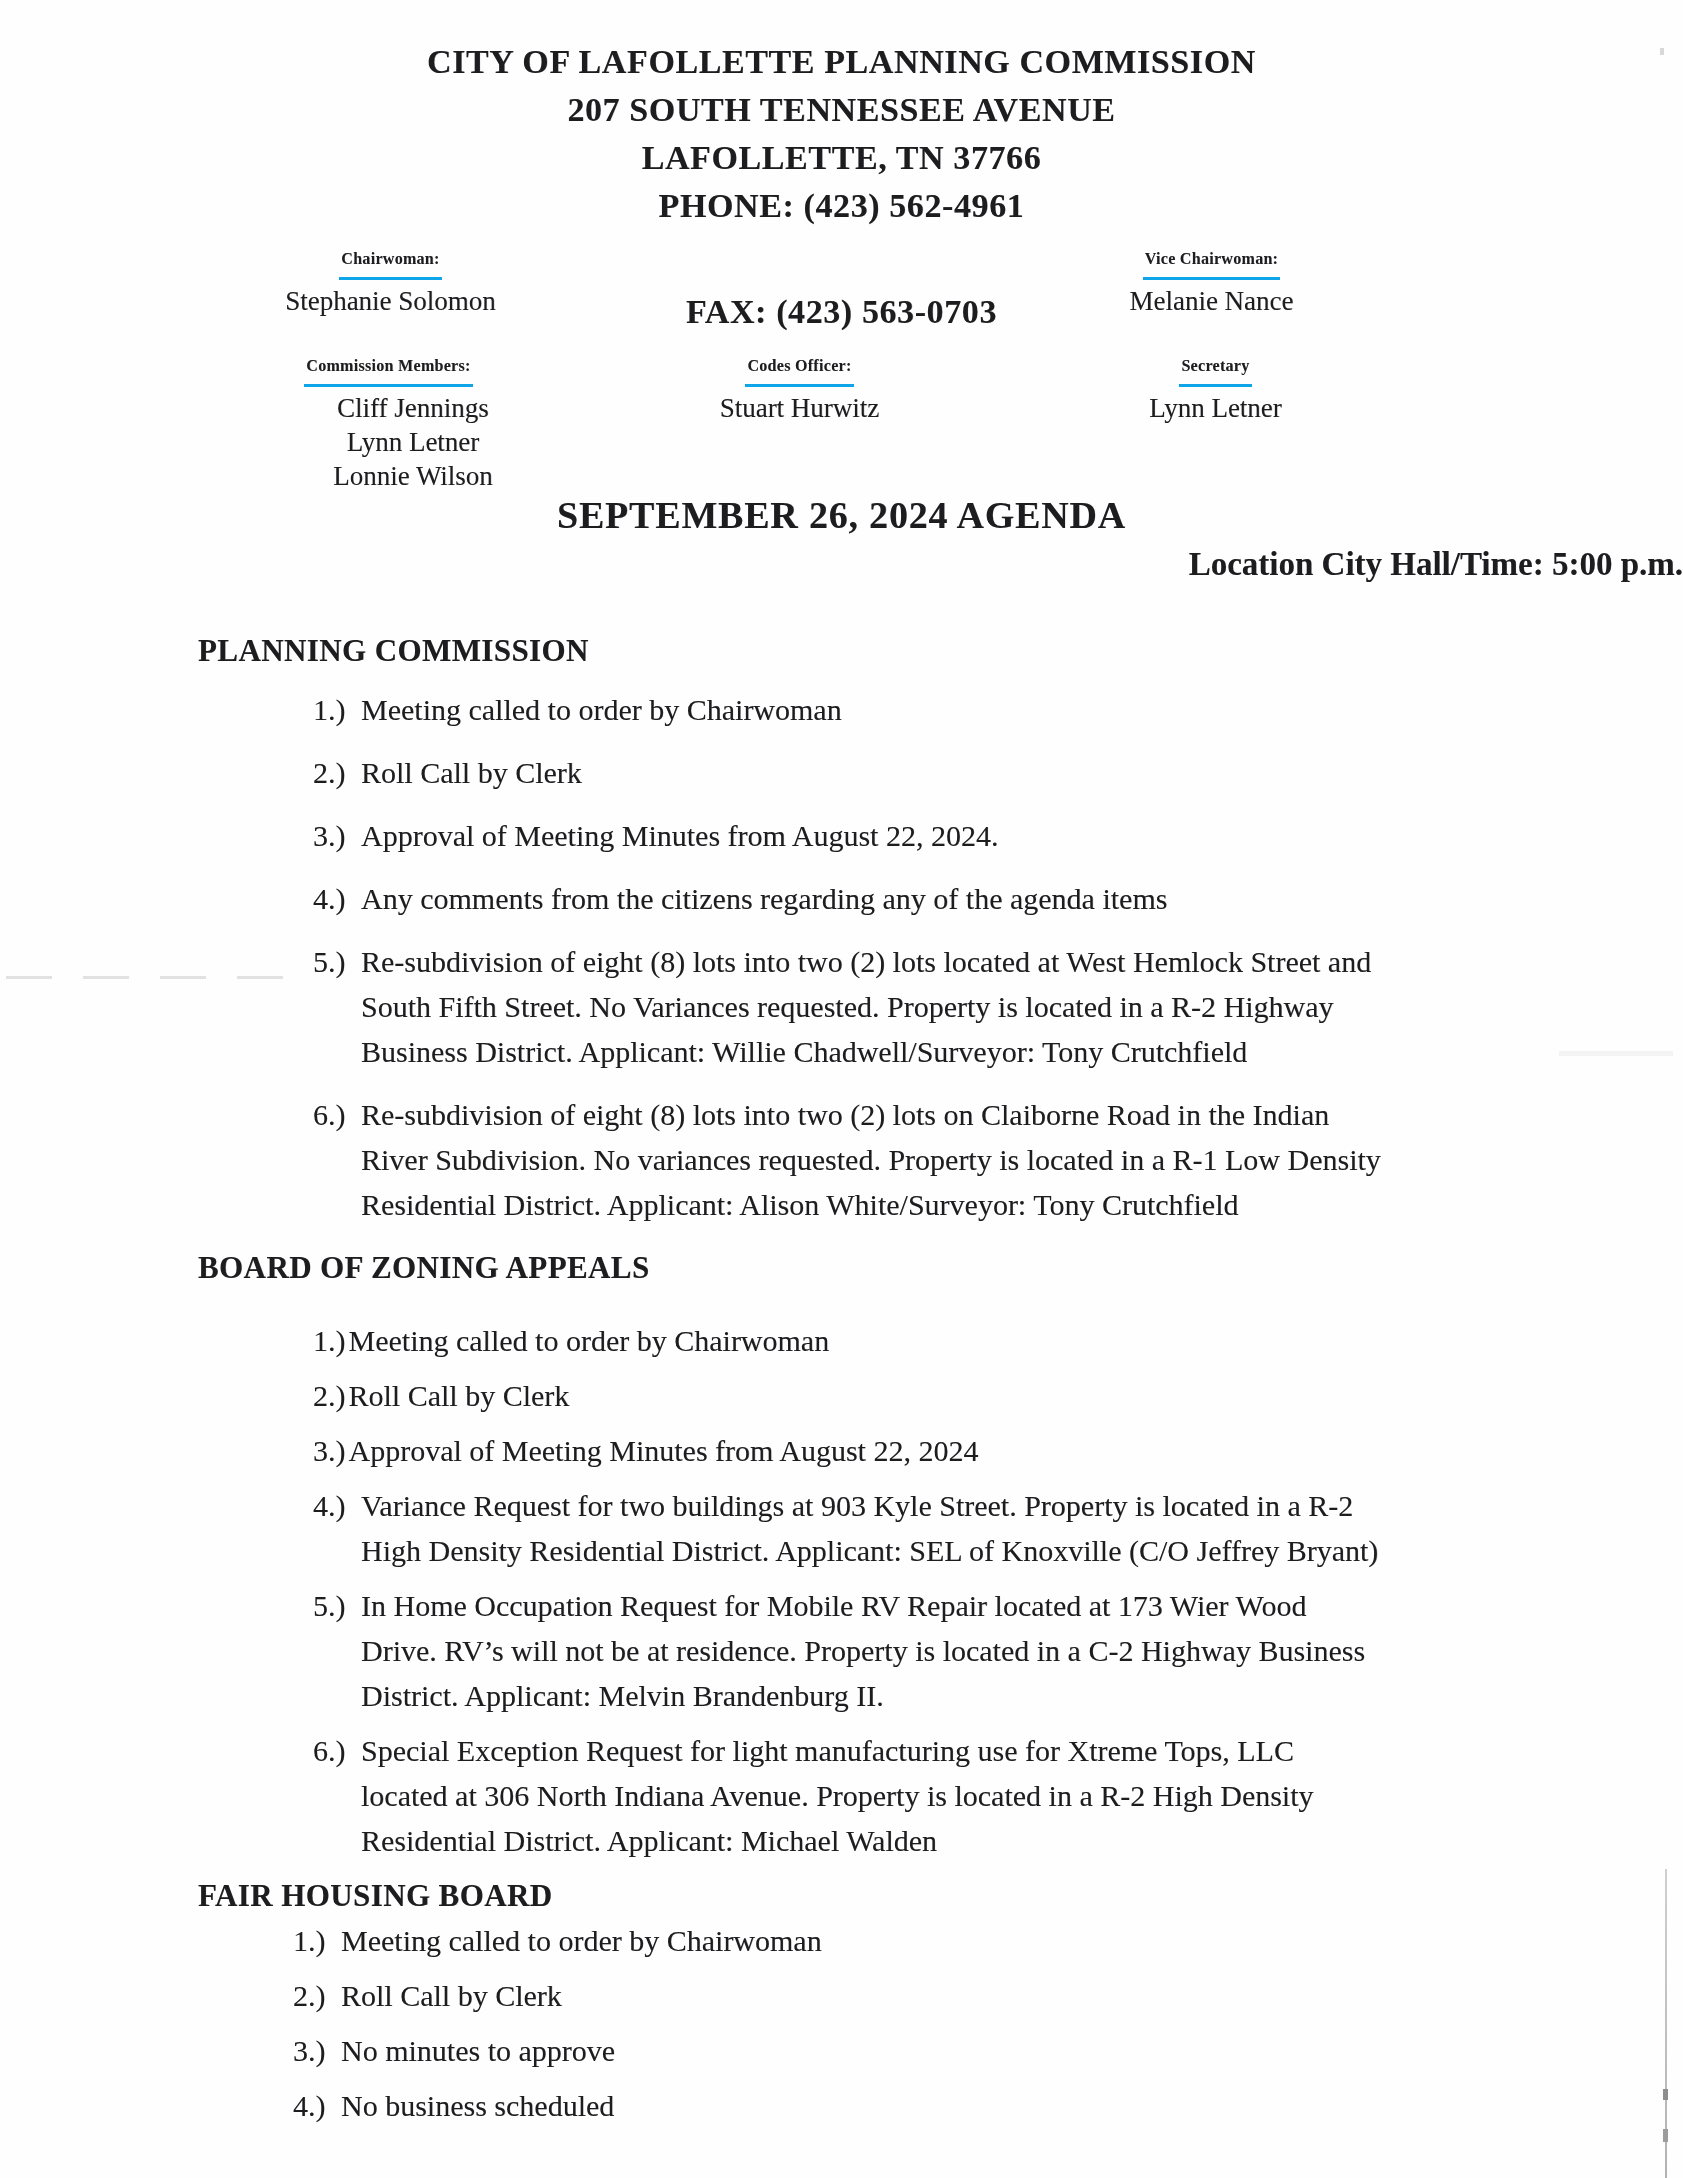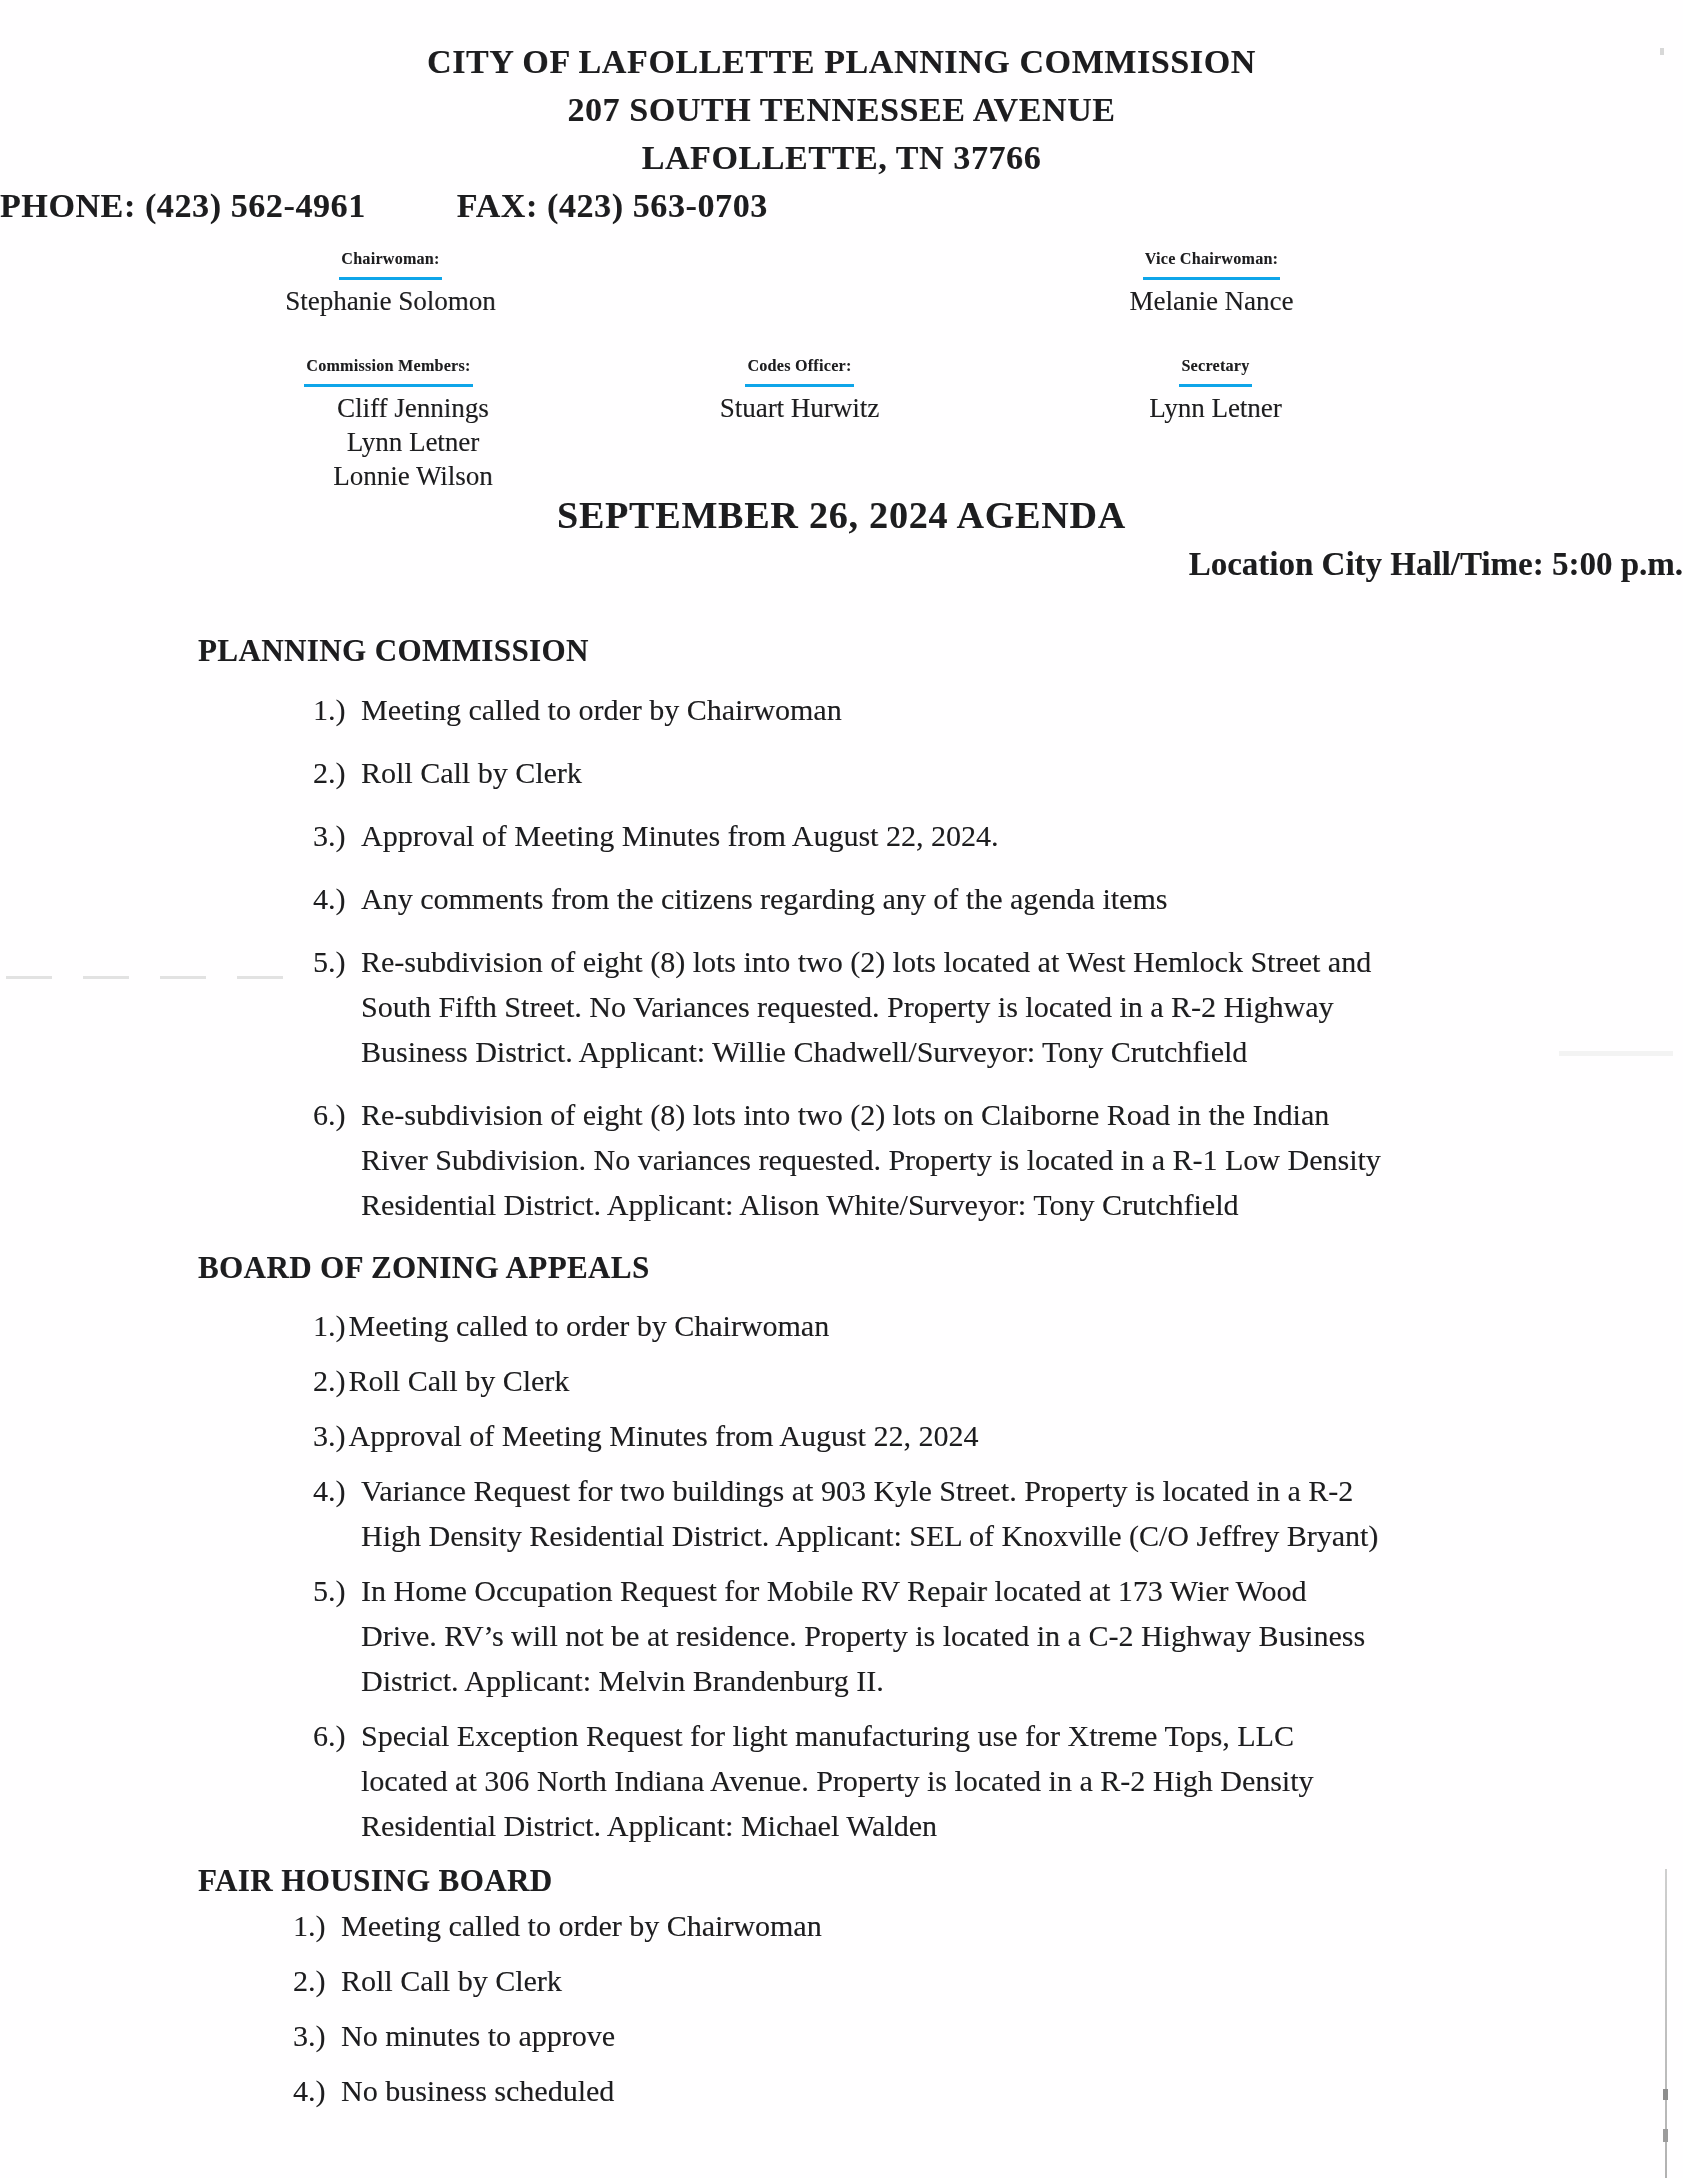--- a/index.html
+++ b/index.html
@@ -12,21 +12,21 @@
     text-shadow:0.3px 0.3px 0.5px rgba(50,50,50,0.38);
     overflow:hidden;
   }
 
   
   .letterhead {
     position:absolute; top:38px; left:0; right:0;
     text-align:center; font-weight:bold;
     font-size:34px; line-height:48px; letter-spacing:0.6px;
   }
-  .phone-fax { display:flex; justify-content:flex-start; gap:91px; }
+  .phone-fax { display:flex; justify-content:flex-end; gap:58px;flex-direction:column; }
 
   
   .off-block { position:absolute; font-size:27px; line-height:34px; }
   .off-label {
     display:inline-block; font-weight:bold; font-size:16px;
     border-bottom:3px solid #0ea5e9; padding:0 2px 1px 2px; margin-bottom:4px;
     letter-spacing:0.3px;
   }
   .off-center { text-align:center; }
   #chairwoman   { left:242px;  top:238px; width:297px; }
@@ -41,21 +41,21 @@
   .meeting-title { font-size:38px; font-weight:bold; letter-spacing:0.8px; }
   .meeting-subtitle { font-size:33px; font-weight:bold; margin-top:9px;text-align:right; }
 
   
   .content { position:absolute; top:628px; left:198px; width:1317px; font-size:30px; }
   .section-heading {
     font-size:31px; font-weight:bold; letter-spacing:0.4px;
     line-height:45px; margin:0 0 14px 0;
   }
   section { margin:0; }
-  .sec-bza .section-heading { margin-top:8px; margin-bottom:13px; }
+  .sec-bza .section-heading { margin-top:8px; margin-bottom:28px; }
   .sec-fh  .section-heading { margin-top:10px; margin-bottom:0; }
 
   .items { margin-left:115px; }
   .sec-fh .items { margin-left:95px; }
 
   .item { line-height:45px; margin-bottom:18px; }
   .sec-bza .item, .sec-fh .item { margin-bottom:10px; }
   .item .num { display:inline-block; width:48px; }
   .item.tight .num { width:auto; margin-right:3px; }
   .item .cont { margin-left:48px; }

